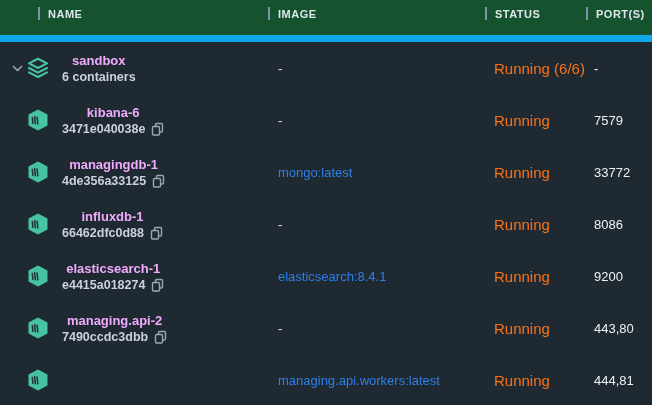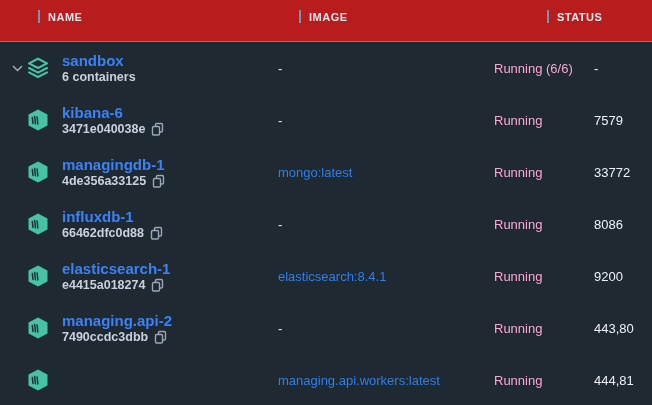--- a/index.html
+++ b/index.html
@@ -6,23 +6,22 @@
   .app{
     width:652px;height:405px;overflow:hidden;position:relative;
     background:#1f2932;
     font-family:"Liberation Sans","DejaVu Sans",sans-serif;
     -webkit-font-smoothing:antialiased;
     user-select:none;
   }
   
   .thead{
     display:grid;grid-template-columns:268px 217px 101px 1fr;
-    height:42px;background:#b91c1c;border-bottom:1px solid #0ea5e9;
+    height:42px;background:#14532d;border-bottom:7px solid #0ea5e9;
     box-sizing:border-box;
-    gap:31px;
   }
   .th{display:flex;align-items:center;padding-bottom:8px;box-sizing:border-box;}
   .th.name{padding-left:38px;}
   .colbar{width:2px;height:13px;background:#7e93a9;margin-right:8px;flex:none;}
   .th-label{
     font-size:11px;font-weight:700;color:#dde5ed;letter-spacing:.5px;
     white-space:nowrap;
   }
   
   .row{
@@ -30,32 +29,33 @@
     height:52px;align-items:center;cursor:pointer;
   }
   .cell-name{display:flex;align-items:center;height:100%;}
   .twisty{
     width:26px;flex:none;display:flex;align-items:center;
     padding-left:12px;box-sizing:border-box;
   }
   .row-icon{flex:none;width:24px;height:24px;margin-left:0;}
   .name-block{margin-left:12px;min-width:0;}
   .name-main{
-    font-size:15px;font-weight:700;color:#3b82f6;line-height:17px;
+    font-size:13px;font-weight:700;color:#f0abfc;line-height:17px;
     white-space:nowrap;
+    text-align:center;
   }
   .name-sub{
     display:flex;align-items:center;gap:6px;
     font-size:12.5px;font-weight:700;color:#c9d2dc;line-height:16px;
     white-space:nowrap;
   }
   .copy-btn{display:inline-flex;align-items:center;cursor:pointer;}
   .cell-image{padding-left:10px;font-size:13px;color:#e6ebf1;white-space:nowrap;}
   .cell-image.link{color:#2e7fea;cursor:pointer;}
-  .cell-status{padding-left:9px;font-size:13px;color:#f9a8d4;white-space:nowrap;}
+  .cell-status{padding-left:9px;font-size:15px;color:#f97316;white-space:nowrap;}
   .cell-ports{padding-left:8px;font-size:13px;color:#edf1f6;white-space:nowrap;}
 </style>
 </head>
 <body>
 
 <svg width="0" height="0" style="position:absolute">
   <defs>
     <g id="ico-stack">
       <path d="M12 2.8 L21 7.4 12 12 3 7.4 Z" fill="none" stroke="#47c3a4" stroke-width="2.1" stroke-linejoin="round"></path>
       <path d="M3 12 L12 16.6 21 12" fill="none" stroke="#47c3a4" stroke-width="2.1" stroke-linejoin="round" stroke-linecap="round"></path>

